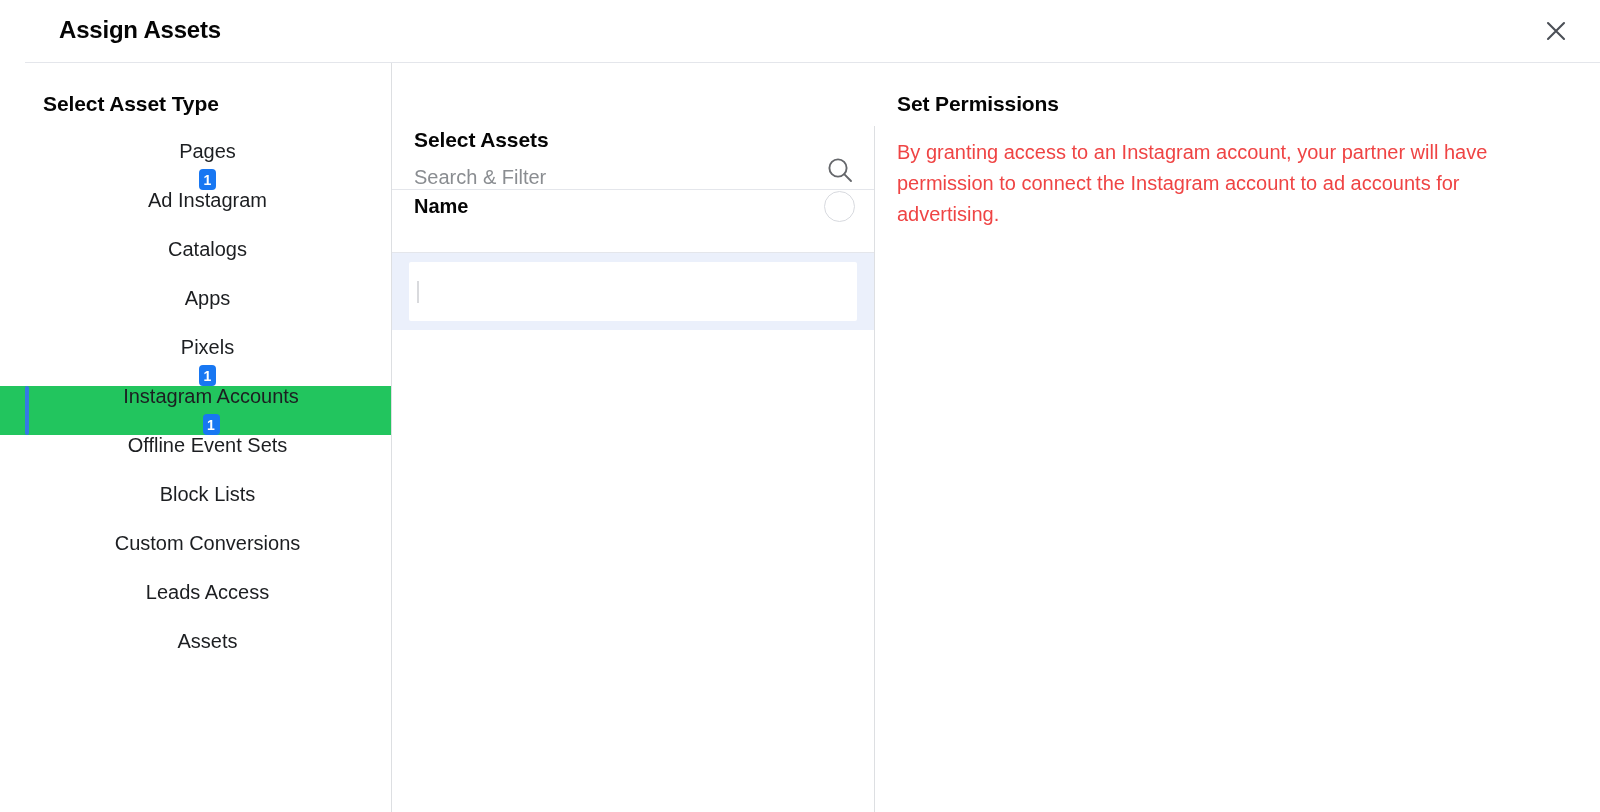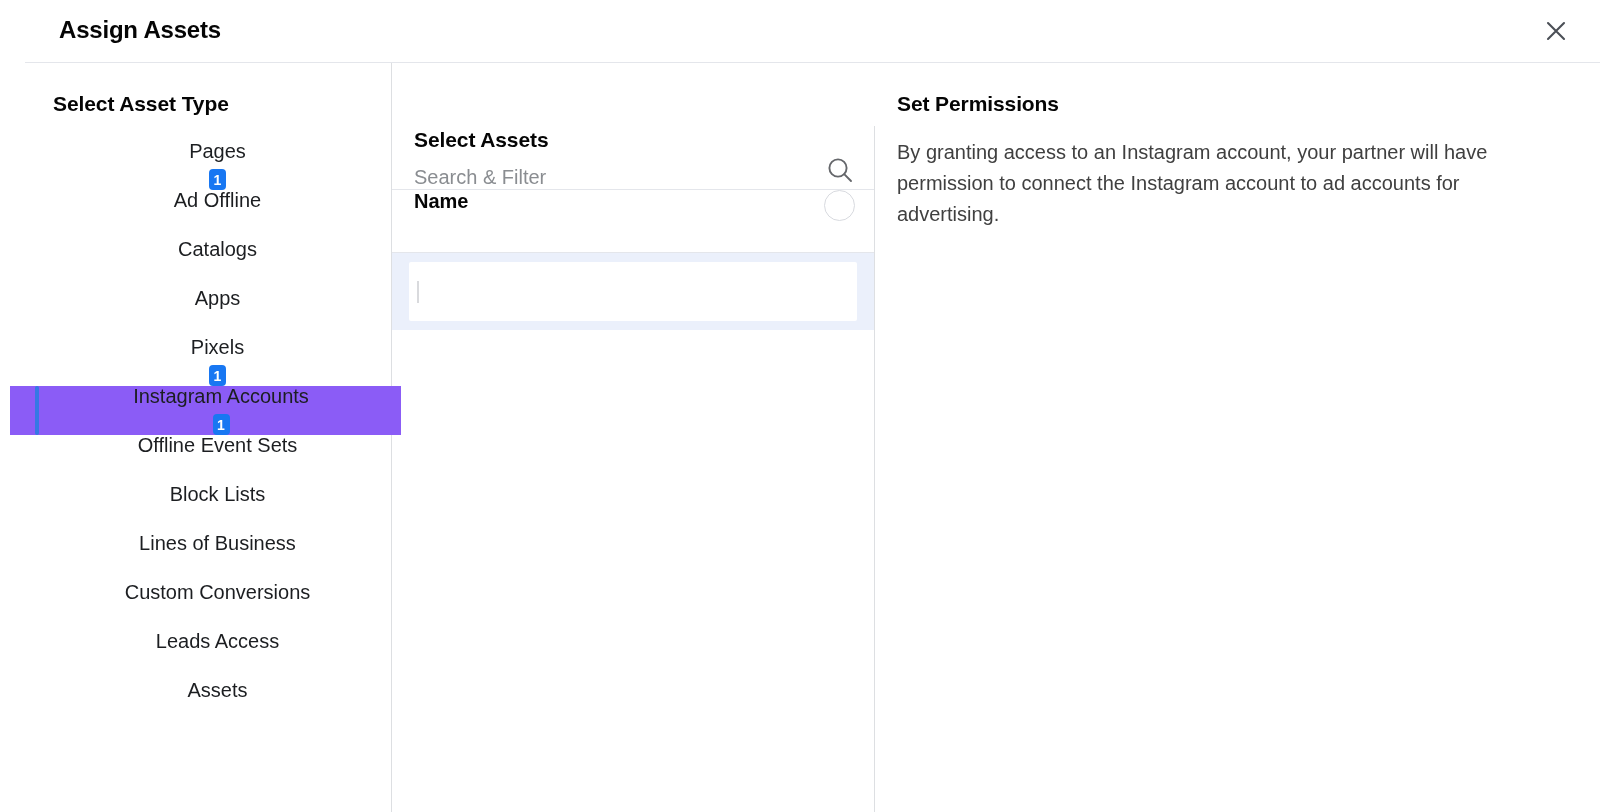--- a/index.html
+++ b/index.html
@@ -73,21 +73,21 @@
     left: 874px;
     top: 126px;
     width: 1px;
     height: 686px;
     background: #dddfe2;
   }
 
   
   #asset-type-panel {
     position: absolute;
-    left: 10px; top: 63px;
+    left: 0; top: 63px;
     width: 391px;
     height: 749px;
   }
   #asset-type-heading {
     position: absolute;
     left: 43px;
     top: 29px;
     font-size: 21px;
     font-weight: bold;
     color: #050505;
@@ -110,21 +110,21 @@
     flex-direction: column;
   }
   .asset-type-item .label {
     font-size: 20px;
     color: #1c1e21;
     line-height: 1;
     white-space: nowrap;
   }
   .asset-type-item .spacer { flex: 1 1 auto; }
   .asset-type-item.selected {
-    background: #8b5cf6;
+    background: #22c55e;
     padding-left: 50px;
   }
   .asset-type-item.selected::before {
     content: "";
     position: absolute;
     left: 25px;
     top: 0;
     width: 4px;
     height: 49px;
     background: #3578e5;
@@ -192,24 +192,25 @@
     left: 0;
     top: 126px;
     width: 482px;
     height: 1px;
     background: #e4e6eb;
   }
 
   #name-header-row {
     position: absolute;
     left: 0;
-    top: 127px;
+    top: 112px;
     width: 482px;
     height: 62px;
     display: flex;
+    align-items: center;
     padding: 0 19px 0 22px;
   }
   #name-header-label {
     font-size: 20px;
     font-weight: bold;
     color: #050505;
   }
   #name-header-row .spacer { flex: 1 1 auto; }
   #select-all-radio {
     width: 31px;
@@ -283,21 +284,21 @@
     color: #050505;
     letter-spacing: -0.1px;
   }
   #permissions-description {
     position: absolute;
     left: 22px;
     top: 74px;
     width: 640px;
     font-size: 20px;
     line-height: 31px;
-    color: #404040;
+    color: #ef4444;
   }
 </style>
 </head>
 <body>
 
 <div id="dialog">
 
   <div id="dialog-header">
     <div id="dialog-title">Assign Assets</div>
     <div id="close-button">
@@ -317,21 +318,21 @@
     <div id="asset-type-heading">Select Asset Type</div>
     <div id="asset-type-list">
 
       <div class="asset-type-item">
         <span class="label">Pages</span>
         <span class="spacer"></span>
         <span class="count-badge">1</span>
       </div>
 
       <div class="asset-type-item">
-        <span class="label">Ad Offline</span>
+        <span class="label">Ad Instagram</span>
       </div>
 
       <div class="asset-type-item">
         <span class="label">Catalogs</span>
       </div>
 
       <div class="asset-type-item">
         <span class="label">Apps</span>
       </div>
 
@@ -348,23 +349,20 @@
       </div>
 
       <div class="asset-type-item">
         <span class="label">Offline Event Sets</span>
       </div>
 
       <div class="asset-type-item">
         <span class="label">Block Lists</span>
       </div>
 
-      <div class="asset-type-item">
-        <span class="label">Lines of Business</span>
-      </div>
 
       <div class="asset-type-item">
         <span class="label">Custom Conversions</span>
       </div>
 
       <div class="asset-type-item">
         <span class="label">Leads Access</span>
       </div>
 
       <div class="asset-type-item">

